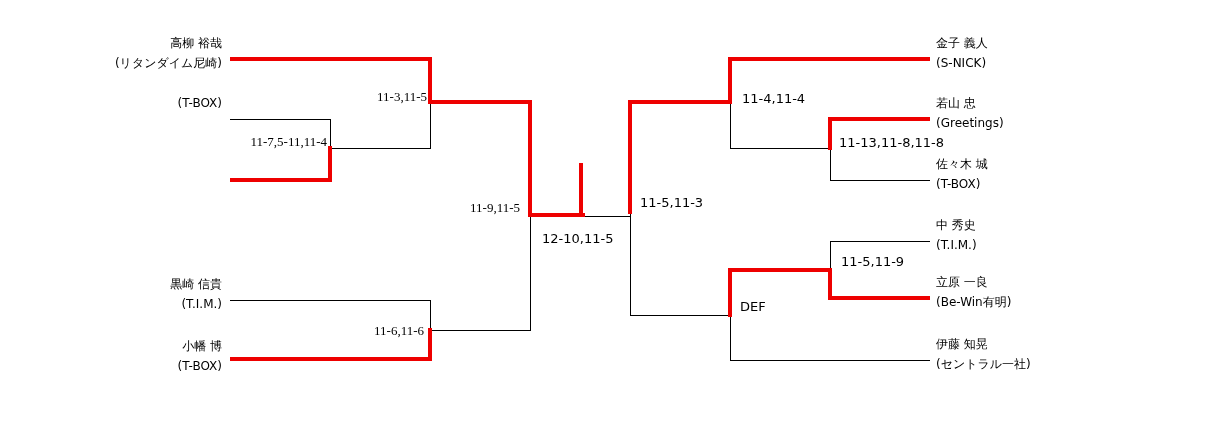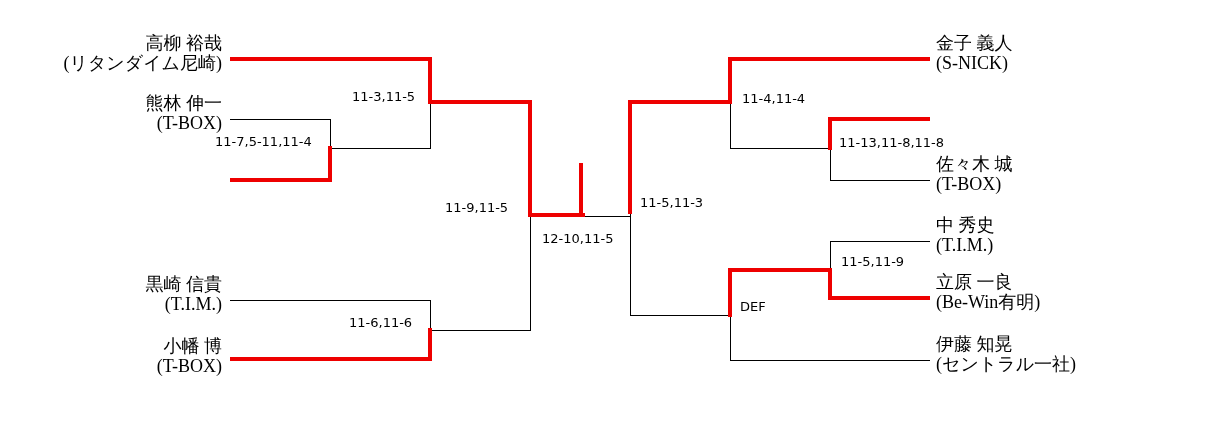--- a/index.html
+++ b/index.html
@@ -1,54 +1,57 @@
 <!DOCTYPE html>
 <html><head>
 <meta charset="utf-8">
 <title>Tournament Bracket</title>
 <style>
   html,body{margin:0;padding:0;background:#ffffff;}
   #canvas{
     position:relative;width:1210px;height:440px;background:#ffffff;overflow:hidden;
     font-family:"DejaVu Sans","Liberation Sans",sans-serif;color:#000000;
   }
-  .entry{position:absolute;font-size:18px;line-height:20px;white-space:nowrap;font-family:Liberation Serif, serif;}
+  .entry{position:absolute;font-size:12px;line-height:20px;white-space:nowrap;}
   .entry.left{left:30px;width:192px;text-align:right;}
   .entry.right{left:936px;width:264px;text-align:left;}
   .pname,.pclub{display:block;}
   .score{position:absolute;font-size:13px;line-height:14px;white-space:nowrap;}
-  .score.ra{}
+  .score.ra{text-align:right;font-family:Liberation Serif, serif;}
   .bl{position:absolute;background:#000000;}
   .rl{position:absolute;background:#ee0000;}
 </style>
 </head>
 <body>
 
 <div id="canvas">
 
   <div class="entry left" style="top:33px">
     <span class="pname">高柳 裕哉</span>
     <span class="pclub">(リタンダイム尼崎)</span>
   </div>
   <div class="entry left" style="top:93px">
-    <span class="pname">熊林 伸一</span>
     <span class="pclub">(T-BOX)</span>
   </div>
   <div class="entry left" style="top:274px">
     <span class="pname">黒崎 信貴</span>
     <span class="pclub">(T.I.M.)</span>
   </div>
   <div class="entry left" style="top:336px">
     <span class="pname">小幡 博</span>
     <span class="pclub">(T-BOX)</span>
   </div>
 
   <div class="entry right" style="top:33px">
     <span class="pname">金子 義人</span>
     <span class="pclub">(S-NICK)</span>
+  </div>
+  <div class="entry right" style="top:93px">
+    <span class="pname">若山 忠</span>
+    <span class="pclub">(Greetings)</span>
   </div>
   <div class="entry right" style="top:154px">
     <span class="pname">佐々木 城</span>
     <span class="pclub">(T-BOX)</span>
   </div>
   <div class="entry right" style="top:215px">
     <span class="pname">中 秀史</span>
     <span class="pclub">(T.I.M.)</span>
   </div>
   <div class="entry right" style="top:272px">
@@ -56,21 +59,21 @@
     <span class="pclub">(Be-Win有明)</span>
   </div>
   <div class="entry right" style="top:334px">
     <span class="pname">伊藤 知晃</span>
     <span class="pclub">(セントラル一社)</span>
   </div>
 
   <div class="score ra" style="left:352px;top:90px;width:75px">11-3,11-5</div>
   <div class="score ra" style="left:215px;top:135px;width:112px">11-7,5-11,11-4</div>
   <div class="score ra" style="left:445px;top:201px;width:75px">11-9,11-5</div>
-  <div class="score ra" style="left:349px;top:316px;width:75px">11-6,11-6</div>
+  <div class="score ra" style="left:349px;top:324px;width:75px">11-6,11-6</div>
   <div class="score" style="left:542px;top:232px">12-10,11-5</div>
   <div class="score" style="left:742px;top:92px">11-4,11-4</div>
   <div class="score" style="left:839px;top:136px">11-13,11-8,11-8</div>
   <div class="score" style="left:640px;top:196px">11-5,11-3</div>
   <div class="score" style="left:841px;top:255px">11-5,11-9</div>
   <div class="score" style="left:740px;top:300px">DEF</div>
 
   <div class="bl" style="left:230px;top:119px;width:100px;height:1px"></div>
   <div class="bl" style="left:230px;top:300px;width:200px;height:1px"></div>
   <div class="bl" style="left:830px;top:180px;width:100px;height:1px"></div>

